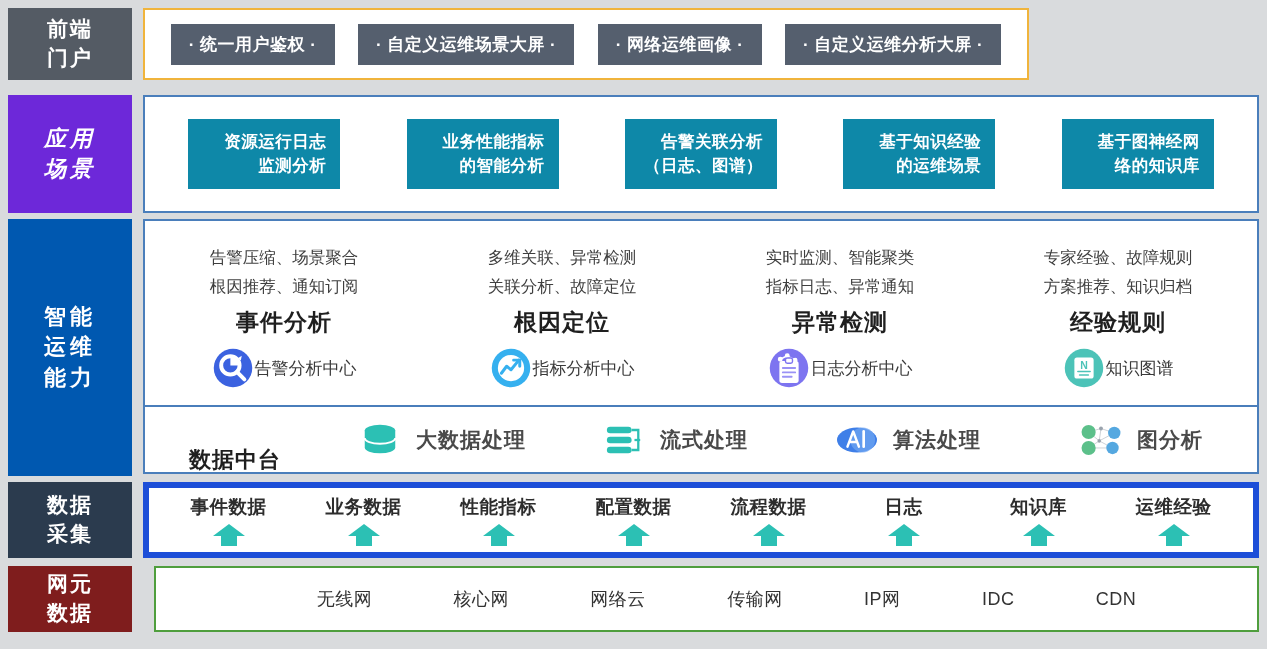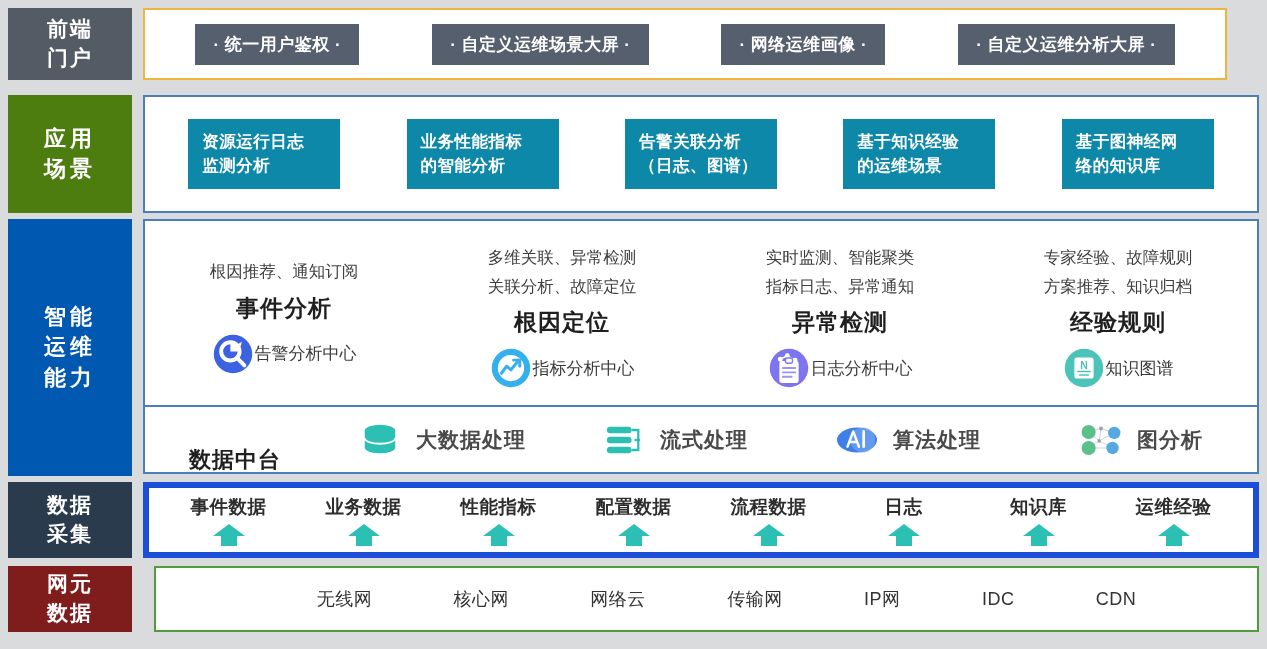--- a/index.html
+++ b/index.html
@@ -24,41 +24,41 @@
 
   
   .panel {
     background: #ffffff;
     flex: 1 1 auto;
     display: flex; align-items: center;
     position: relative;
   }
 
   
-  #row-portal { left: 8px; top: 8px; width: 1219px; height: 72px; align-items: flex-end; }
+  #row-portal { left: 8px; top: 8px; width: 1021px; height: 72px; align-items: flex-end; }
   #row-portal .label-cell { width: 124px; height: 72px; background: #545b64; font-size: 21px; }
   #row-portal .panel {
     margin-left: 11px; border: 2px solid #f0b43c;
     height: 72px; justify-content: space-around; padding: 4px 14px;
   }
   .portal-chip {
     background: #555f6e; color: #ffffff; font-weight: bold; font-size: 17px;
     padding: 9px 18px; white-space: nowrap; letter-spacing: .5px;
   }
 
   
   #row-scene { left: 8px; top: 95px; width: 1251px; height: 118px; }
-  #row-scene .label-cell { width: 124px; height: 118px; background: #4d7c0f; font-size: 22px; letter-spacing: 4px; }
+  #row-scene .label-cell { width: 124px; height: 118px; background: #6d28d9; font-size: 22px; letter-spacing: 4px; font-style: italic; }
   #row-scene .panel {
     margin-left: 11px; border: 2px solid #4a7ebb; height: 118px;
     justify-content: space-around; padding: 0 10px;
   }
   .scene-chip {
     background: #0e88a8; color: #fff; font-weight: bold; font-size: 16.5px;
-    line-height: 1.45; text-align: left; padding: 11px 14px;
+    line-height: 1.45; text-align: right; padding: 11px 14px;
     width: 152px; letter-spacing: .5px;
   }
 
   
   #row-aiops { left: 8px; top: 219px; width: 1251px; height: 257px; }
   #row-aiops .label-cell { width: 124px; height: 257px; background: #0058b0; font-size: 22px; letter-spacing: 4px; }
   .aiops-right { margin-left: 11px; flex: 1 1 auto; display: flex; flex-direction: column; }
   .aiops-main {
     background: #fff; border: 2px solid #4a7ebb; height: 188px;
     display: flex; align-items: stretch;
@@ -160,20 +160,21 @@
       <span class="ln">智能</span>
       <span class="ln">运维</span>
       <span class="ln">能力</span>
     </div>
 
     <div class="aiops-right">
 
       <div class="aiops-main">
 
         <div class="cap-col">
+          <div class="cap-sub">告警压缩、场景聚合</div>
           <div class="cap-sub">根因推荐、通知订阅</div>
           <div class="cap-title">事件分析</div>
           <div class="cap-prod">
             <svg class="cap-icon" viewBox="0 0 48 48">
               <circle cx="24" cy="24" r="22" fill="#3b62e0"></circle>
               <circle cx="21" cy="21" r="10.5" fill="none" stroke="#ffffff" stroke-width="4.5"></circle>
               <path d="M21 10.5 A10.5 10.5 0 0 1 31.5 21 L21 21 Z" fill="#ffffff"></path>
               <path d="M28.5 28.5 L37 37" stroke="#ffffff" stroke-width="4.5" stroke-linecap="round"></path>
               <path d="M29 13 l5 -3 -1 5 z" fill="#ffffff"></path>
             </svg>

